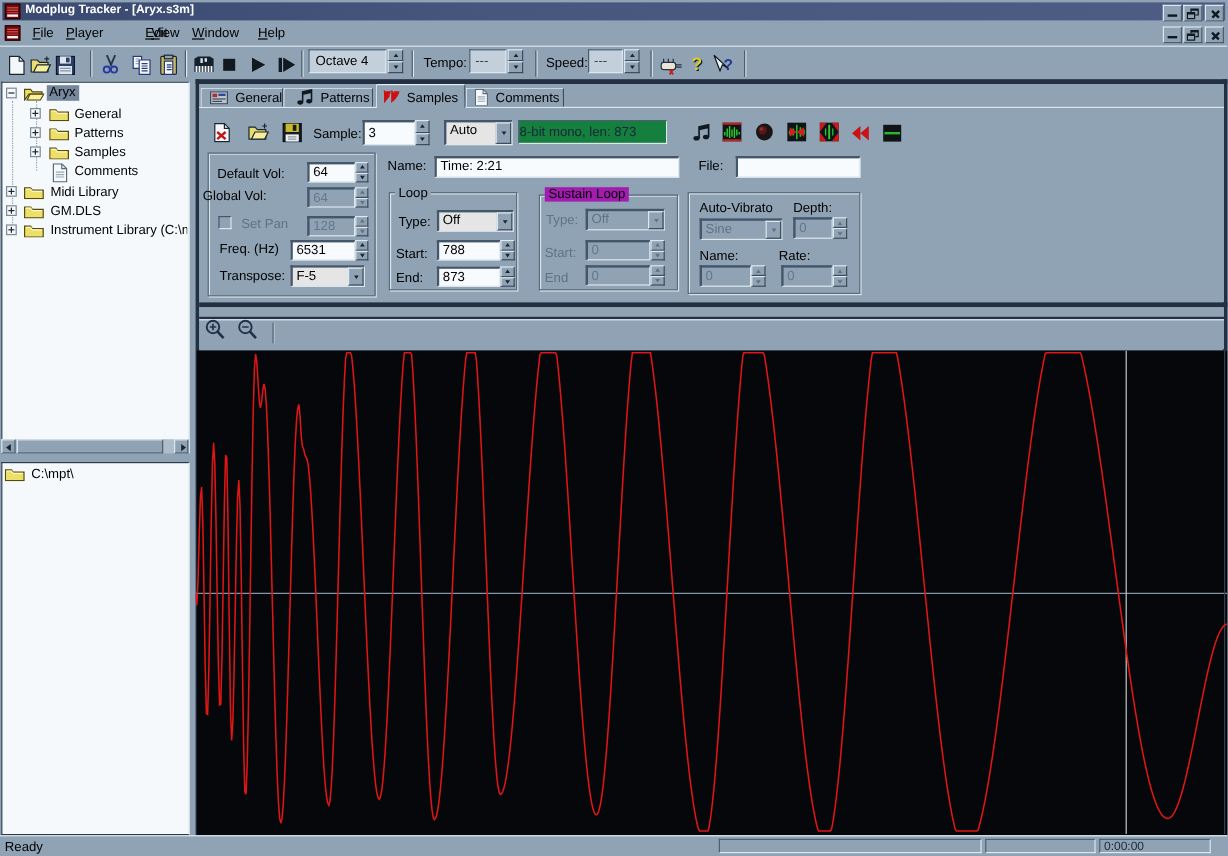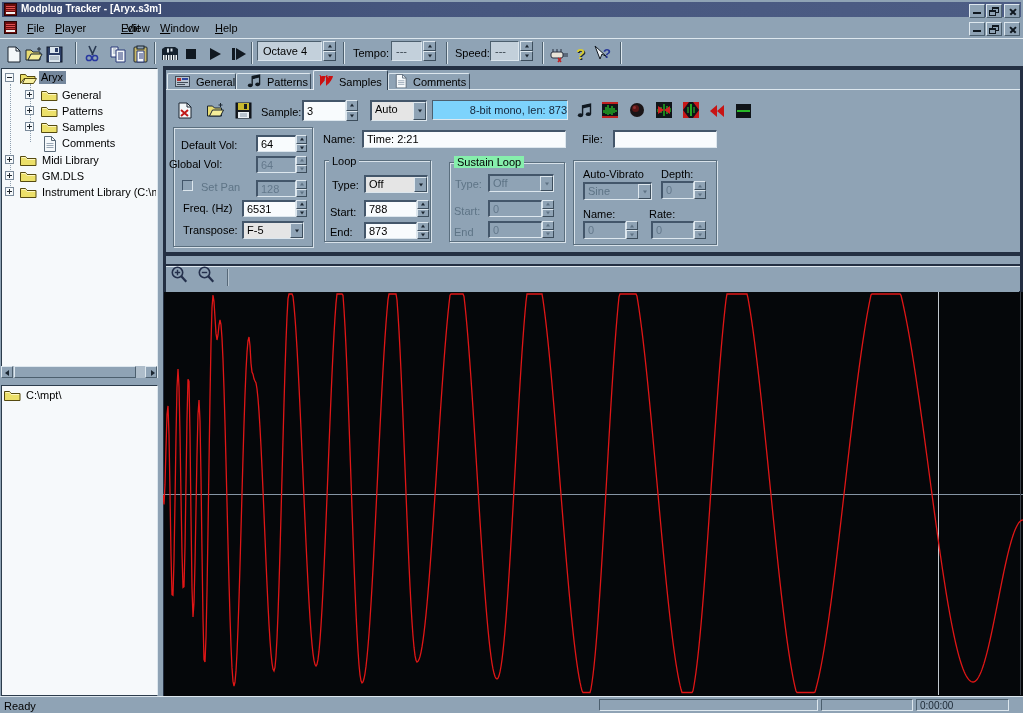--- a/index.html
+++ b/index.html
@@ -341,21 +341,21 @@
     <div class="dn">
       <span class="arr d"></span>
     </div>
   </div>
 <div class="abs combo" style="left:370px;top:100px;width:57px;height:21px;">
     <div class="txt">Auto</div>
     <div class="btn">
       <span class="arr d" style="position:absolute;left:50%;top:50%;"></span>
     </div>
   </div>
-<div class="abs" style="left:432px;top:100px;width:136px;height:20px;background:#7dd3fc;border-top:1px solid #4c5f6e;border-left:1px solid #4c5f6e;border-right:1px solid #dde7ee;border-bottom:1px solid #dde7ee;text-align:right;line-height:18px;color:#16263a;">8-bit mono, len: 873</div>
+<div class="abs" style="left:432px;top:100px;width:124px;height:20px;background:#15803d;border-top:1px solid #4c5f6e;border-left:1px solid #4c5f6e;border-right:1px solid #dde7ee;border-bottom:1px solid #dde7ee;text-align:left;line-height:18px;color:#16263a;">8-bit mono, len: 873</div>
 <svg class="abs" style="left:577px;top:103px;" width="15" height="15" viewBox="0 0 14 14">
     <ellipse cx="3.2" cy="11.4" rx="2.4" ry="1.8" fill="#101820"></ellipse>
     <ellipse cx="10.6" cy="10.4" rx="2.4" ry="1.8" fill="#101820"></ellipse>
     <path d="M5.2 11.4V2.6l7.4-1.6v9.4" stroke="#101820" stroke-width="1.3" fill="none"></path>
     <path d="M5.2 2.6l7.4-1.6v2.6L5.2 5.2z" fill="#101820"></path>
   </svg>
 <svg class="abs" style="left:602px;top:102px;" width="16" height="16" viewBox="0 0 16 16">
     <rect x="0" y="0" width="16" height="16" fill="#101418"></rect>
     <rect x="0" y="0" width="16" height="2" fill="#c02020"></rect>
     <rect x="0" y="14" width="16" height="2" fill="#c02020"></rect>
@@ -463,21 +463,21 @@
 <div class="abs spin" style="left:417px;top:222px;width:12px;height:17px;">
     <div class="up">
       <span class="arr u"></span>
     </div>
     <div class="dn">
       <span class="arr d"></span>
     </div>
   </div>
 
 <div class="abs grp" style="left:449px;top:162px;width:116px;height:80px;"></div>
-<div class="abs" style="left:454px;top:156px;background:#86efac;padding:0 3px;">Sustain Loop</div>
+<div class="abs" style="left:454px;top:156px;background:#a21caf;padding:0 3px;">Sustain Loop</div>
 <div class="abs dis-t" style="left:455px;top:178px;">Type:</div>
 <div class="abs combo dis" style="left:488px;top:174px;width:66px;height:18px;">
     <div class="txt dis-t">Off</div>
     <div class="btn">
       <span class="arr d dis" style="position:absolute;left:50%;top:50%;"></span>
     </div>
   </div>
 <div class="abs dis-t" style="left:454px;top:205px;">Start:</div>
 <div class="abs edit dis" style="left:488px;top:200px;width:54px;height:17px;">0</div>
 <div class="abs spin" style="left:542px;top:200px;width:12px;height:17px;">

